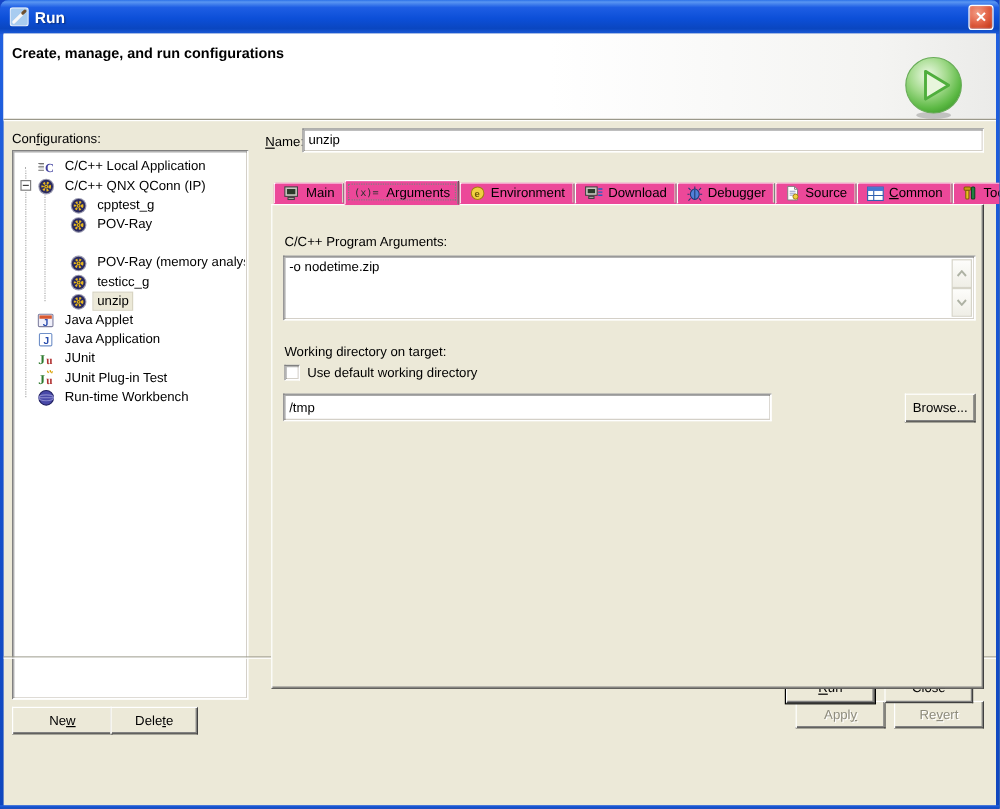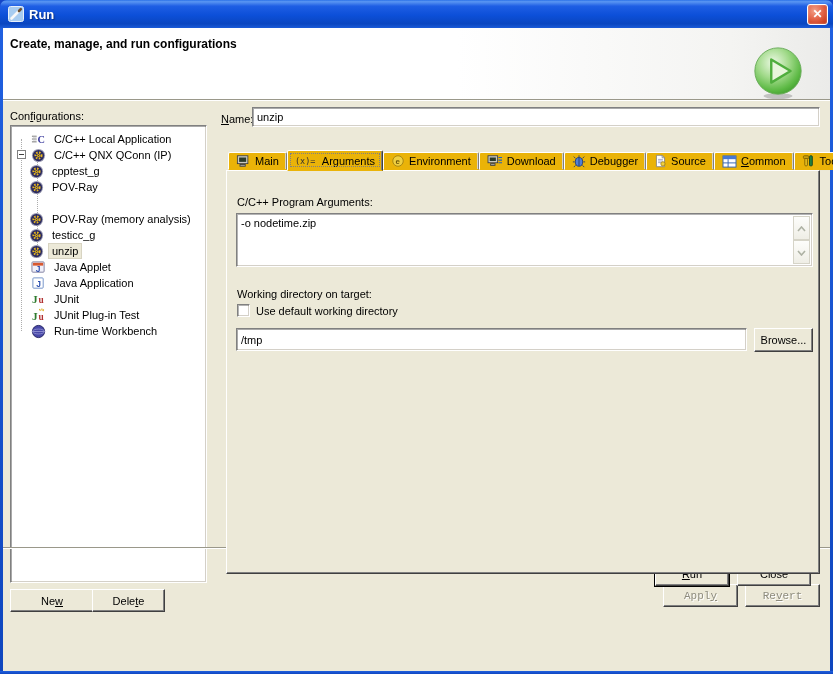--- a/index.html
+++ b/index.html
@@ -27,44 +27,44 @@
   .header-title{position:absolute;left:7px;top:9px;font-weight:bold;font-size:12px;}
   .run-orb{position:absolute;right:25px;top:16px;width:54px;height:56px;}
   
   .config-label{position:absolute;left:7px;top:82px;}
   .tree-box{position:absolute;left:7px;top:97px;width:197px;height:458px;background:#FFF;
     border:1px solid #808080;border-right-color:#FFF;border-bottom-color:#FFF;
     box-shadow:inset 1px 1px 0 rgba(64,64,64,.45), inset -1px -1px 0 #D4D0C8;overflow:hidden;}
   .tree-inner{position:absolute;inset:2px;overflow:hidden;}
   .tree-row{position:absolute;left:0;right:0;height:16px;display:flex;align-items:center;white-space:nowrap;}
   .tree-row.lvl1{padding-left:18px;}
-  .tree-row.lvl2{padding-left:16px;}
+  .tree-row.lvl2{padding-left:16px;margin-left:29px;}
   .tree-icon{width:16px;height:15px;display:inline-flex;margin-right:4px;flex:none;}
   .tree-label{padding:1px 3px;}
   .tree-label.sel{background:#ECE9D8;outline:1px solid #D8D4C2;}
   .expander{position:absolute;left:4px;top:3px;width:9px;height:9px;background:#FFF;
     border:1px solid #808080;}
   .expander::after{content:'';position:absolute;left:1px;top:3px;width:5px;height:1px;background:#404040;}
   .guide{position:absolute;width:0;border-left:1px dotted #ADADAD;}
   
   .btn{position:absolute;background:#ECE9D8;border:1px solid;border-color:#FFFFFF #404040 #404040 #FFFFFF;
     box-shadow:inset -1px -1px 0 #808080;text-align:left;font-size:11px;
     display:flex;align-items:center;justify-content:center;cursor:default;}
   .btn.default{box-shadow:inset -1px -1px 0 #808080,0 0 0 1px #000;}
-  .btn.disabled{color:#8E8C7E;text-shadow:1px 1px 0 #FFF;font-family:Liberation Mono, monospace;}
+  .btn.disabled{color:#8E8C7E;text-shadow:1px 1px 0 #FFF;}
   
   .field{background:#FFF;border:1px solid #808080;border-right-color:#FFF;border-bottom-color:#FFF;
     box-shadow:inset 1px 1px 0 rgba(64,64,64,.45), inset -1px -1px 0 #D4D0C8;
     font-family:"Liberation Sans",sans-serif;font-size:11px;padding:2px 4px;outline:none;}
   
   .name-label{position:absolute;left:218px;top:85px;}
   .name-input{position:absolute;left:249px;top:79px;width:568px;height:20px;}
   
   .tab-strip{position:absolute;left:225px;top:121px;height:21px;display:flex;align-items:flex-end;z-index:2;}
-  .tab{position:relative;height:18px;display:flex;align-items:center;padding:0 7px;background:#eab308;
+  .tab{position:relative;height:18px;display:flex;align-items:center;padding:0 7px;background:#ec4899;
     border:1px solid;border-color:#FFFFFF #808080 transparent #FFFFFF;border-radius:2px 2px 0 0;
     box-shadow:inset -1px 0 0 #D8D4C4;white-space:nowrap;}
   .tab.selected{height:21px;margin-bottom:-1px;border-color:#FFFFFF #404040 transparent #FFFFFF;
     box-shadow:inset -1px 0 0 #808080;z-index:3;}
   .tab.selected::before{content:'';position:absolute;left:2px;right:2px;top:2px;bottom:3px;
     border:1px dotted #808080;pointer-events:none;}
   .tab-icon{display:inline-flex;margin-right:4px;align-items:center;}
   
   .tab-panel{position:absolute;left:223px;top:142px;width:594px;height:404px;background:#ECE9D8;
     border:1px solid;border-color:#FFFFFF #404040 #404040 #FFFFFF;box-shadow:inset -1px -1px 0 #808080;z-index:1;}
@@ -371,21 +371,21 @@
                 </svg></span>
           </div>
         </div>
       </div>
 
       <div class="panel-label" style="left:10px;top:117px;">Working directory on target:</div>
 
       <span class="checkbox" style="left:10px;top:133px;"></span>
       <div class="panel-label" style="left:29px;top:134px;">Use default working directory</div>
 
-      <input class="field" style="position: absolute; left: 9px; top: 157px; width: 511px; height: 23px;" value="/tmp">
+      <input class="field" style="position: absolute; left: 9px; top: 157px; width: 407px; height: 23px;" value="/tmp">
       <div class="btn" style="left:527px;top:157px;width:59px;height:24px;">
         <span>Browse...</span>
       </div>
     </div>
 
     <div class="btn disabled" style="left:660px;top:556px;width:75px;height:23px;">
       <span>Appl<u>y</u></span>
     </div>
     <div class="btn disabled" style="left:742px;top:556px;width:75px;height:23px;">
       <span>Re<u>v</u>ert</span>

